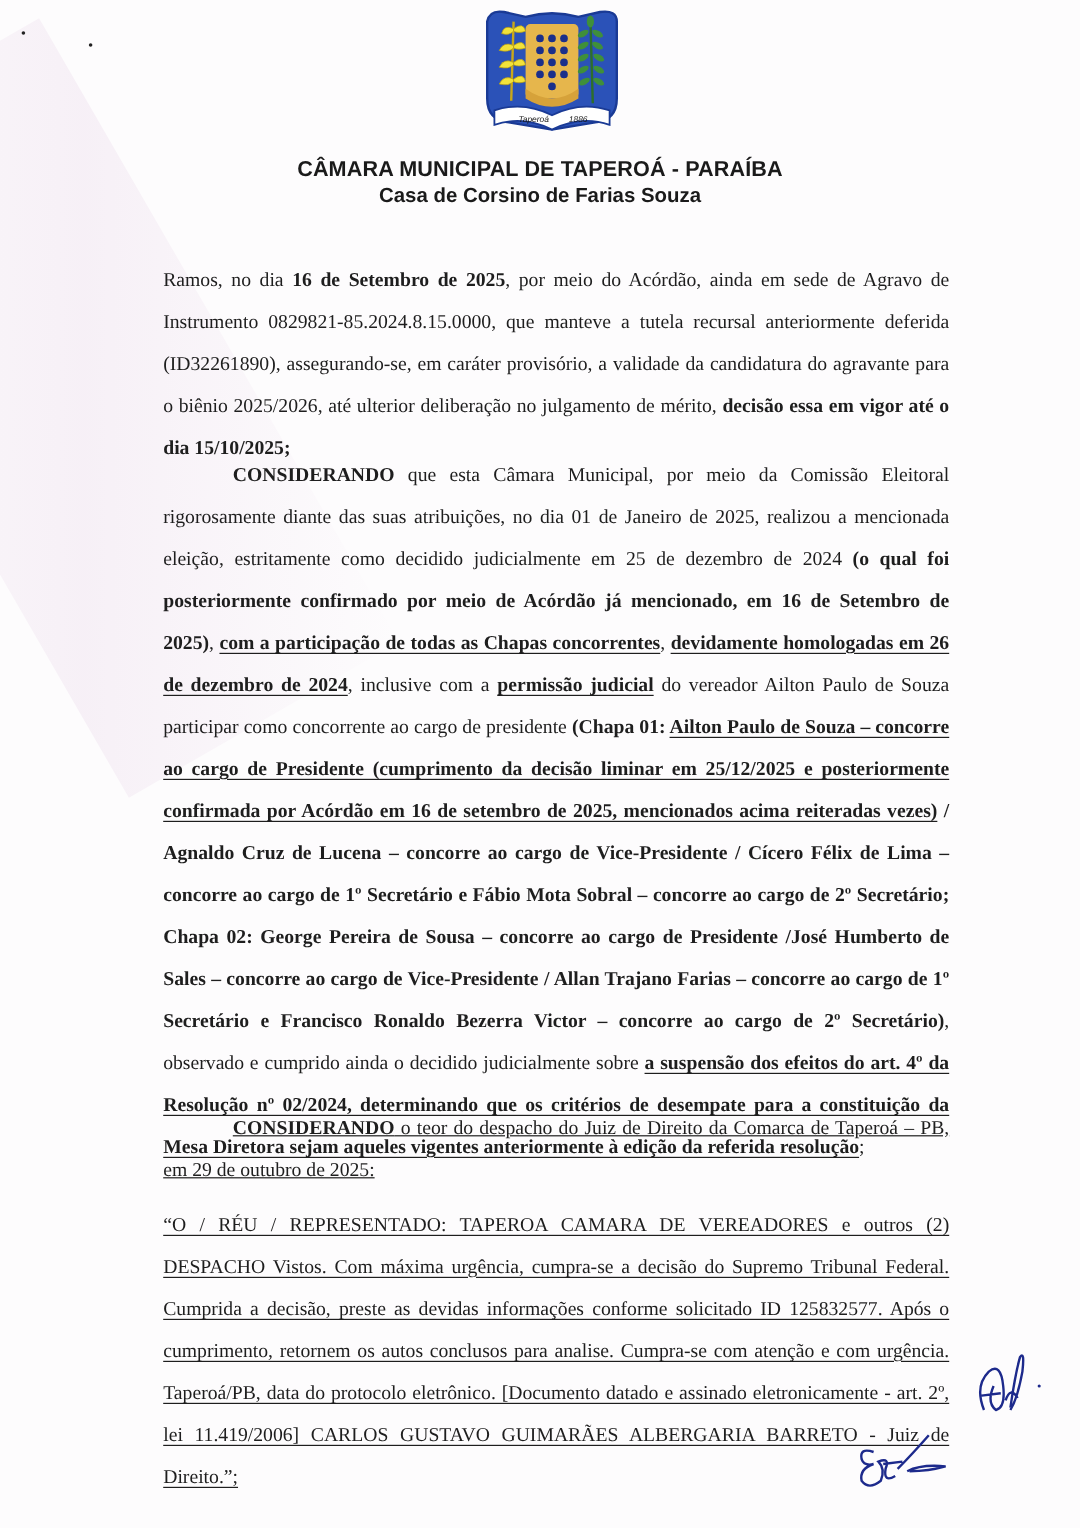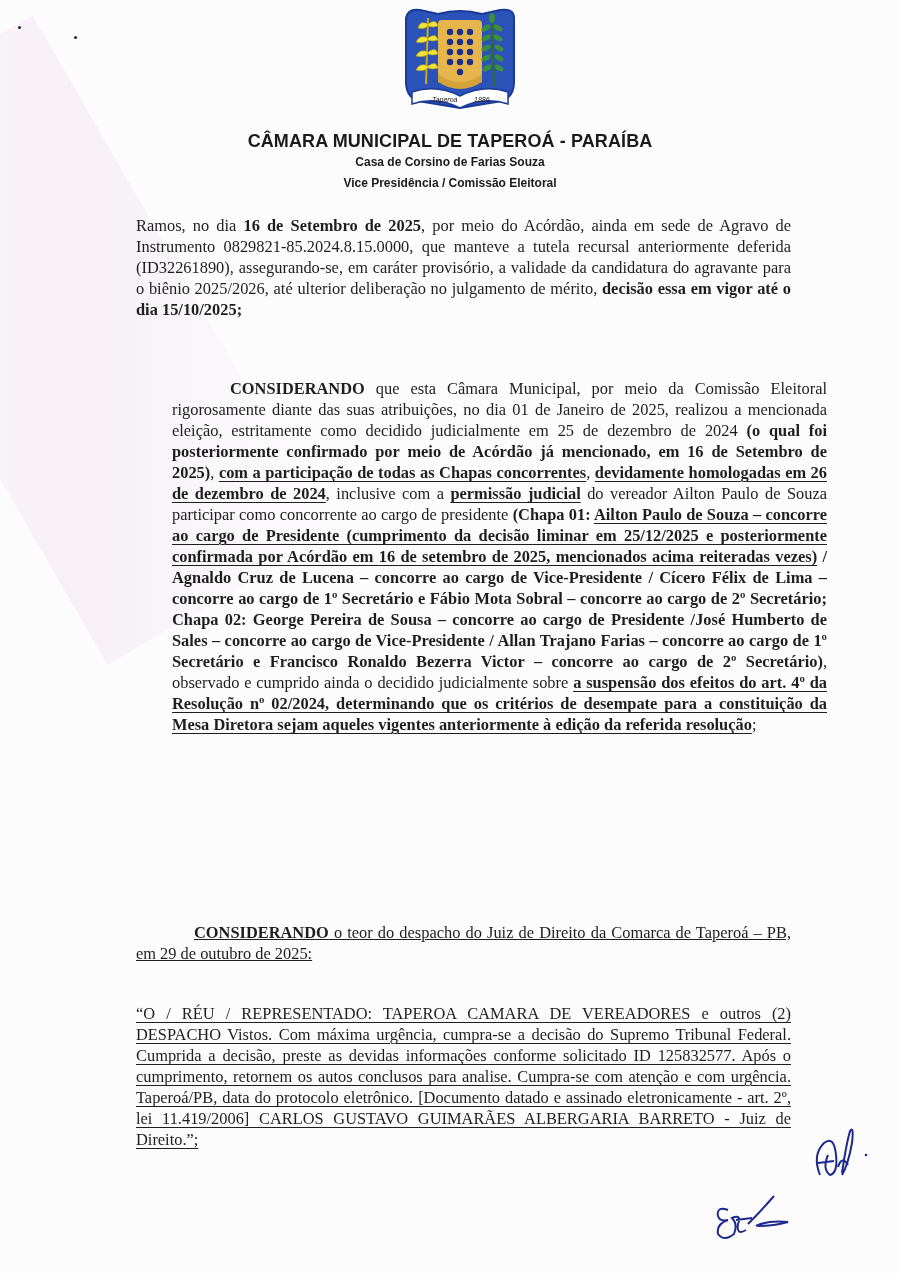--- a/index.html
+++ b/index.html
@@ -14,26 +14,26 @@
   }
   .speck { position: absolute; width: 3px; height: 3px; border-radius: 50%; background: #222; }
   .speck.a { left: 18px; top: 26px; }
   .speck.b { left: 74px; top: 36px; }
 
   .logo { position: absolute; left: 398px; top: 4px; width: 124px; height: 112px; }
 
   .header { position: absolute; top: 131px; left: 0; width: 900px; text-align: center;
     font-family: "Liberation Sans", "DejaVu Sans", sans-serif; font-weight: bold; color: #1a1a1a; }
   .header .l1 { font-size: 18px; line-height: 21px; letter-spacing: 0.1px; }
-  .header .l2, .header .l3 { font-size: 12px; line-height: 21px; }
+  .header .l2, .header .l3 { font-size: 17px; line-height: 21px; }
 
-  .body-text { position: absolute; left: 136px; width: 655px; font-size: 16.4px; line-height: 21px;
+  .body-text { position: absolute; left: 136px; width: 655px; font-size: 16.4px; line-height: 35px;
     text-align: justify; color: #1e1e1e; }
   .p1 { top: 215px; }
-  .p2 { top: 378px; text-indent: 58px; margin-left: 36px; }
+  .p2 { top: 378px; text-indent: 58px; }
   .p3 { top: 922px; text-indent: 58px; text-decoration: underline; }
   .p4 { top: 1003px; }
   .p4 .ul { text-decoration: underline; text-underline-offset: 3px; }
   b { font-weight: bold; }
   .u { text-decoration: underline; text-underline-offset: 3px; }
 
   .sig1 { position: absolute; left: 808px; top: 1125px; width: 70px; height: 60px; }
   .sig2 { position: absolute; left: 708px; top: 1190px; width: 85px; height: 55px; }
 </style>
 </head>
@@ -88,21 +88,20 @@
       <ellipse cx="101" cy="64" rx="5" ry="2.5" transform="rotate(30 101 64)"></ellipse>
   </g>
   <path d="M14,88 Q38,80 62,92 Q86,80 110,88 L110,100 Q86,92 62,104 Q38,92 14,100 Z" fill="#ffffff" stroke="#1a3a95" stroke-width="1.5"></path>
   <text x="34" y="98" font-size="7" font-style="italic" fill="#1a1a1a" font-family="Liberation Sans, sans-serif">Taperoá</text>
   <text x="76" y="98" font-size="7" font-style="italic" fill="#1a1a1a" font-family="Liberation Sans, sans-serif">1886</text>
 </svg>
 
 <div class="header">
   <div class="l1">CÂMARA MUNICIPAL DE TAPEROÁ - PARAÍBA</div>
   <div class="l2">Casa de Corsino de Farias Souza</div>
-  <div class="l3">Vice Presidência / Comissão Eleitoral</div>
 </div>
 
 <div class="body-text p1"><span>Ramos, no dia </span><b>16 de Setembro de 2025</b><span>, por meio do Acórdão, ainda em sede de Agravo de Instrumento 0829821-85.2024.8.15.0000, que manteve a tutela recursal anteriormente deferida (ID32261890), assegurando-se, em caráter provisório, a validade da candidatura do agravante para o biênio 2025/2026, até ulterior deliberação no julgamento de mérito, </span><b>decisão essa em vigor até o dia 15/10/2025;</b></div>
 
 <div class="body-text p2"><b>CONSIDERANDO</b><span> que esta Câmara Municipal, por meio da Comissão Eleitoral  rigorosamente diante das suas atribuições, no dia 01 de Janeiro de 2025, realizou a mencionada eleição, estritamente como decidido judicialmente em 25 de dezembro de 2024 </span><b>(o qual foi posteriormente confirmado por meio de Acórdão já mencionado, em 16 de Setembro de 2025)</b><span>, </span><b class="u">com a participação de todas as  Chapas concorrentes</b><span>, </span><b class="u">devidamente homologadas em 26 de dezembro de 2024</b><span>, inclusive com a </span><b class="u">permissão judicial</b><span> do vereador Ailton Paulo de Souza participar como concorrente ao cargo de presidente </span><b>(Chapa 01: </b><b class="u">Ailton Paulo de Souza – concorre ao cargo de Presidente (cumprimento da decisão liminar em 25/12/2025 e posteriormente confirmada por Acórdão em 16 de setembro de 2025, mencionados acima reiteradas vezes)</b><b> / Agnaldo Cruz de Lucena – concorre ao cargo de Vice-Presidente / Cícero Félix de Lima – concorre ao cargo de 1º Secretário e Fábio Mota Sobral – concorre ao cargo de 2º Secretário; Chapa 02: George Pereira de Sousa – concorre ao cargo de Presidente /José Humberto de Sales – concorre ao cargo de Vice-Presidente / Allan Trajano Farias – concorre ao cargo de 1º Secretário e Francisco Ronaldo Bezerra Victor – concorre ao cargo de 2º Secretário)</b><span>, observado e cumprido ainda o decidido judicialmente sobre </span><b class="u">a suspensão dos efeitos do art. 4º da Resolução nº 02/2024, determinando que os critérios de desempate para a constituição da Mesa Diretora sejam aqueles vigentes anteriormente à edição da referida resolução</b><span>;</span></div>
 
 <div class="body-text p3"><b>CONSIDERANDO</b><span> o teor do despacho do Juiz de Direito da Comarca de Taperoá – PB, em 29 de outubro de 2025:</span></div>
 
 <div class="body-text p4"><span class="ul">“O / RÉU / REPRESENTADO: TAPEROA CAMARA DE VEREADORES e outros (2) DESPACHO Vistos. Com máxima urgência, cumpra-se a decisão do Supremo Tribunal Federal. Cumprida a decisão, preste as devidas informações conforme solicitado ID 125832577. Após o cumprimento, retornem os autos conclusos para analise. Cumpra-se com atenção e com urgência. Taperoá/PB, data do protocolo eletrônico. [Documento datado e assinado eletronicamente - art. 2º, lei 11.419/2006] CARLOS GUSTAVO GUIMARÃES ALBERGARIA BARRETO - Juiz de Direito.”;</span></div>
 

